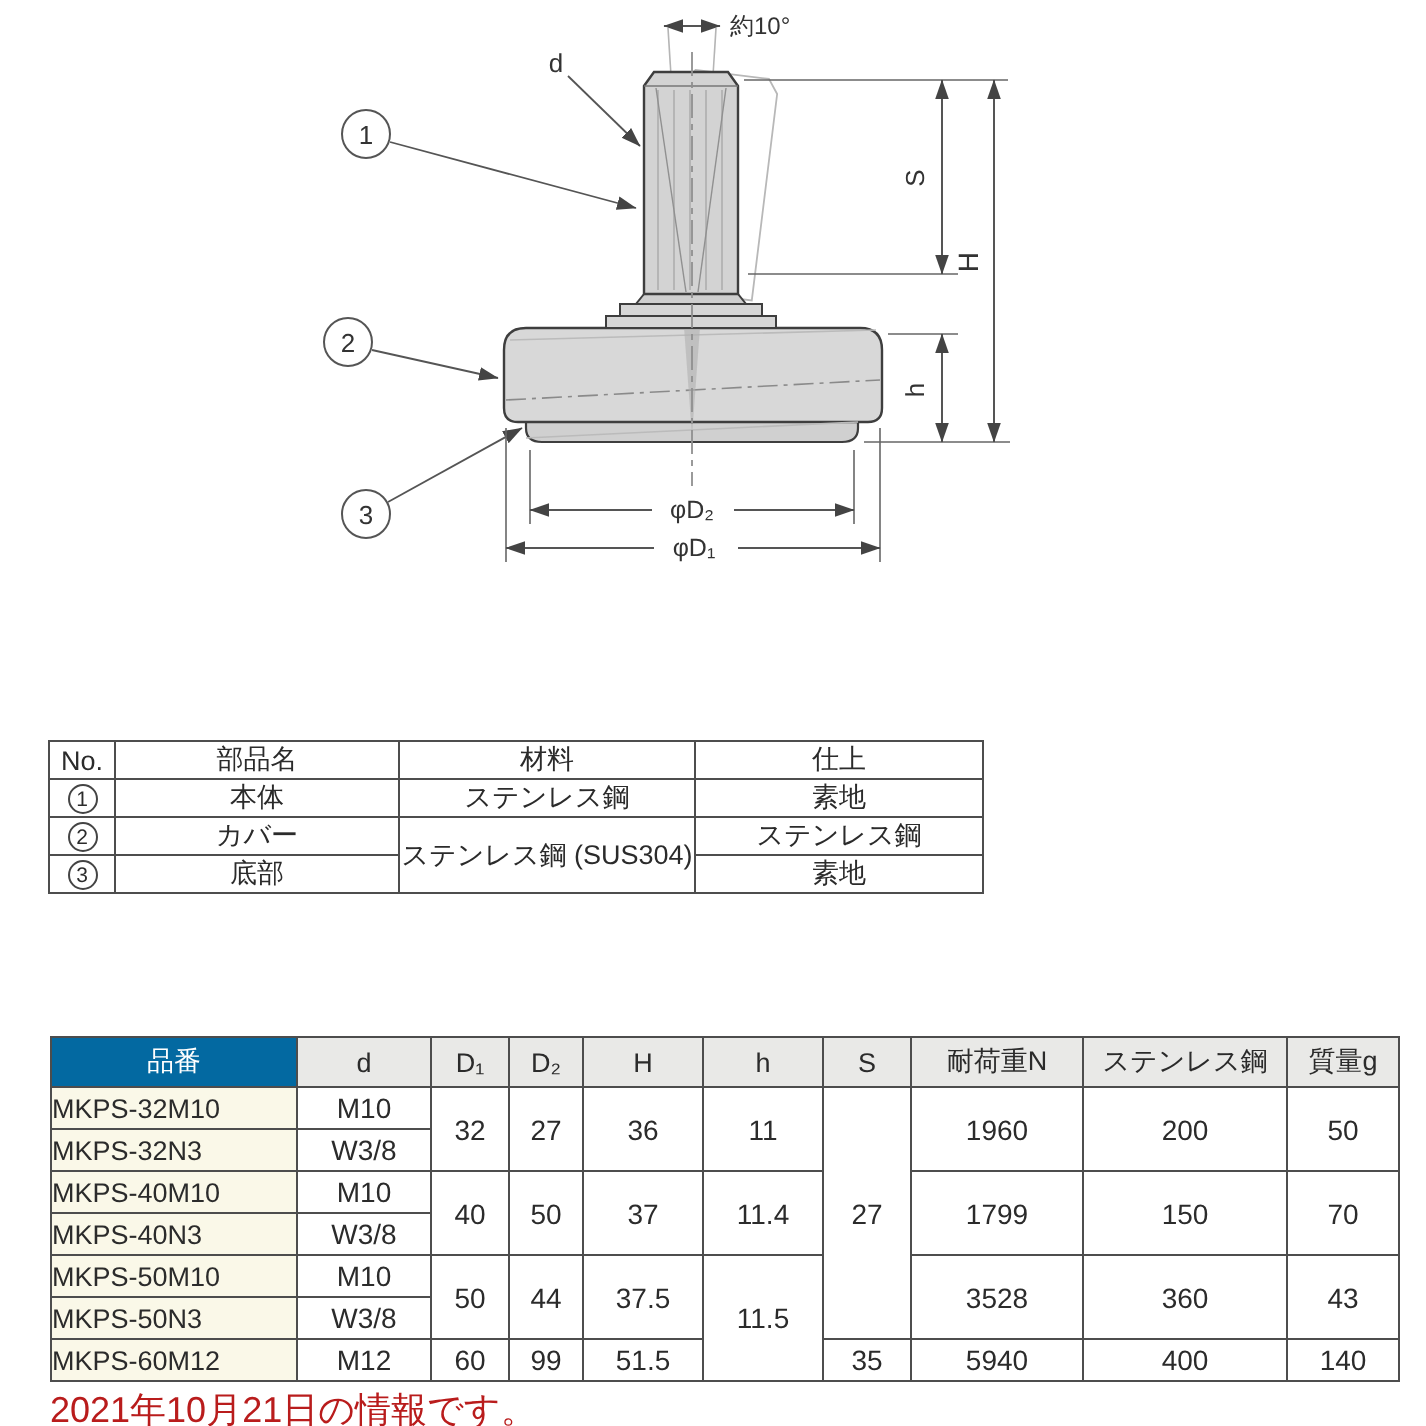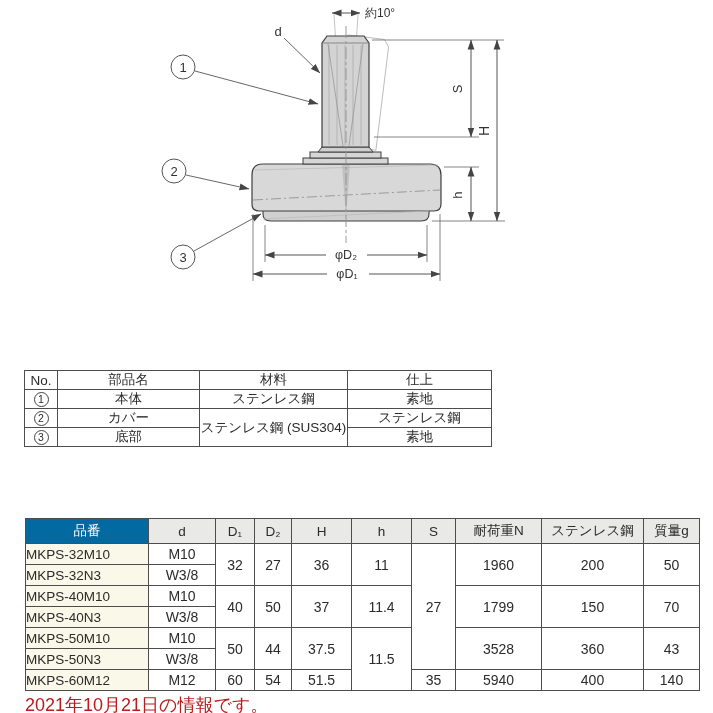--- a/index.html
+++ b/index.html
@@ -229,21 +229,21 @@
     <td rowspan="2">43</td>
   </tr>
   <tr>
     <td class="model">MKPS-50N3</td>
     <td>W3/8</td>
   </tr>
   <tr>
     <td class="model">MKPS-60M12</td>
     <td>M12</td>
     <td>60</td>
-    <td>54</td>
+    <td>99</td>
     <td>51.5</td>
     <td>35</td>
     <td>5940</td>
     <td>400</td>
     <td>140</td>
   </tr>
 </tbody>
   </table>
 
 <div class="note">2021年10月21日の情報です。</div>

